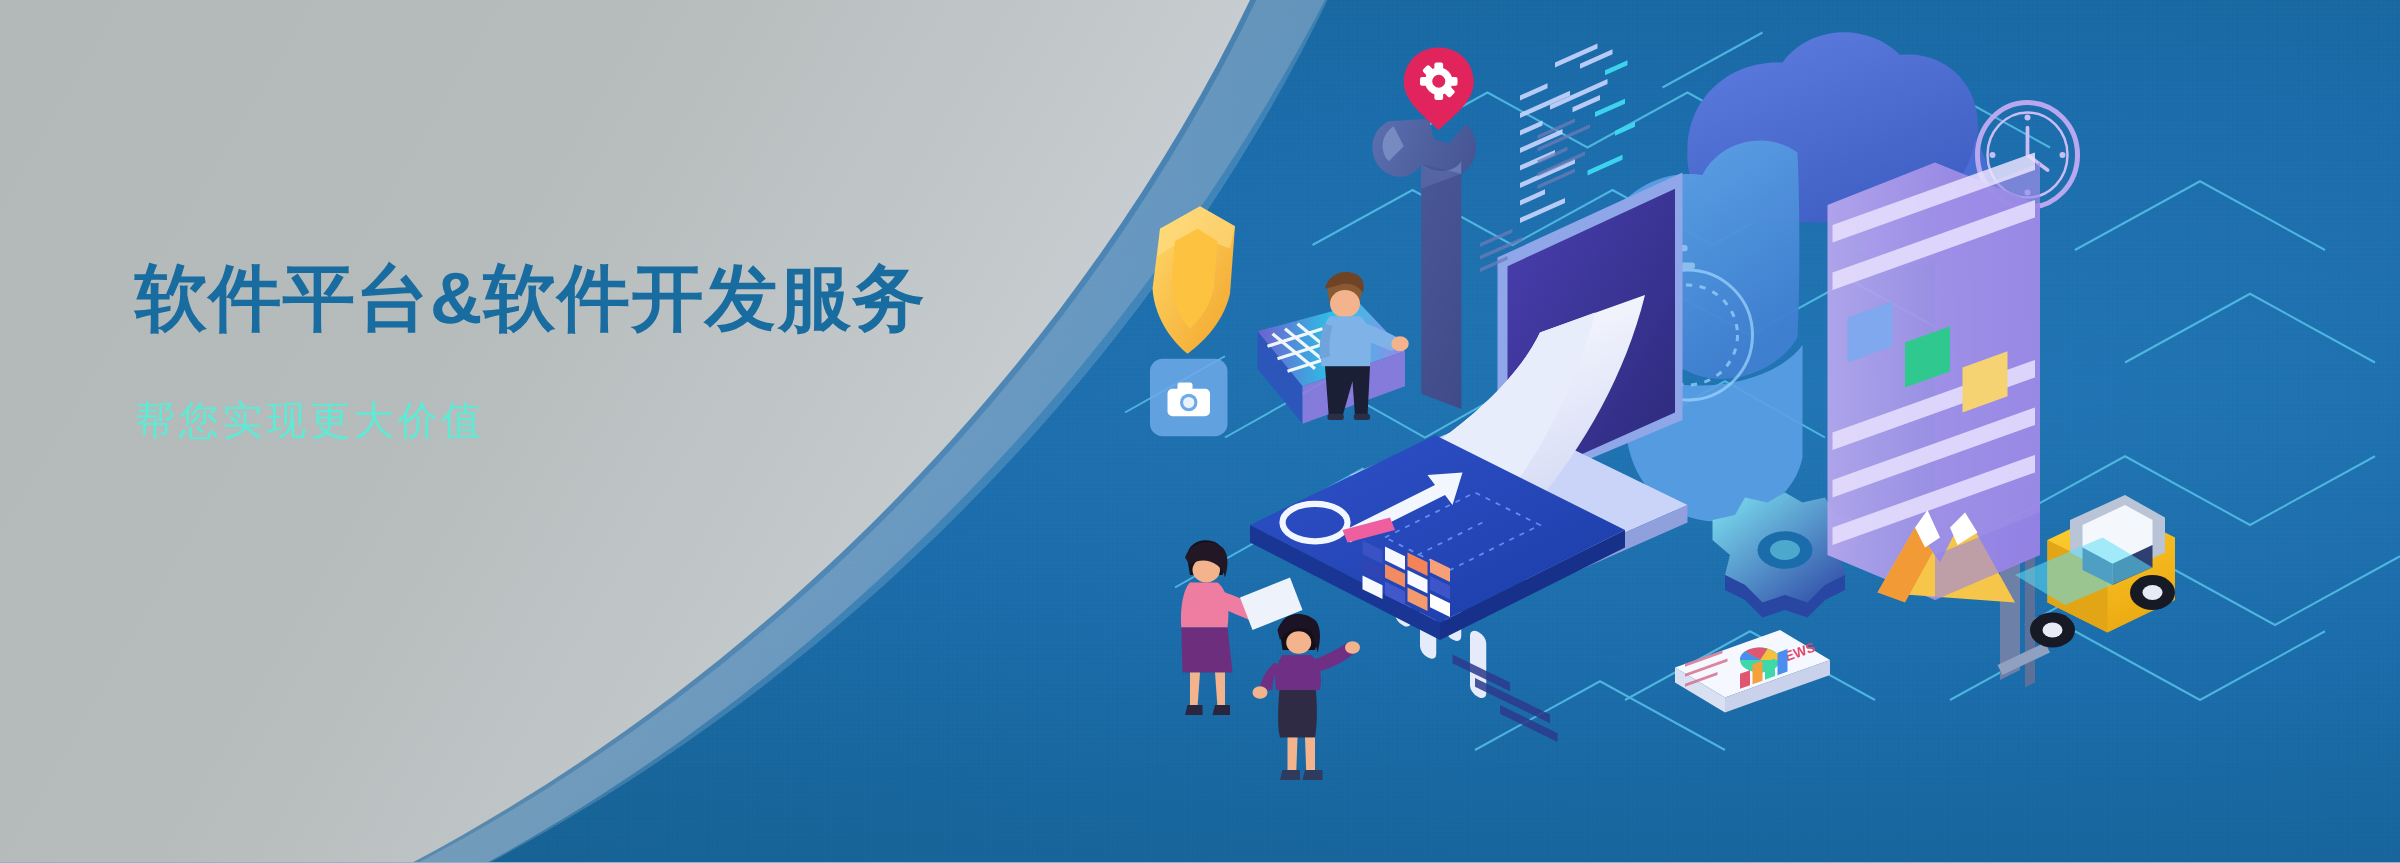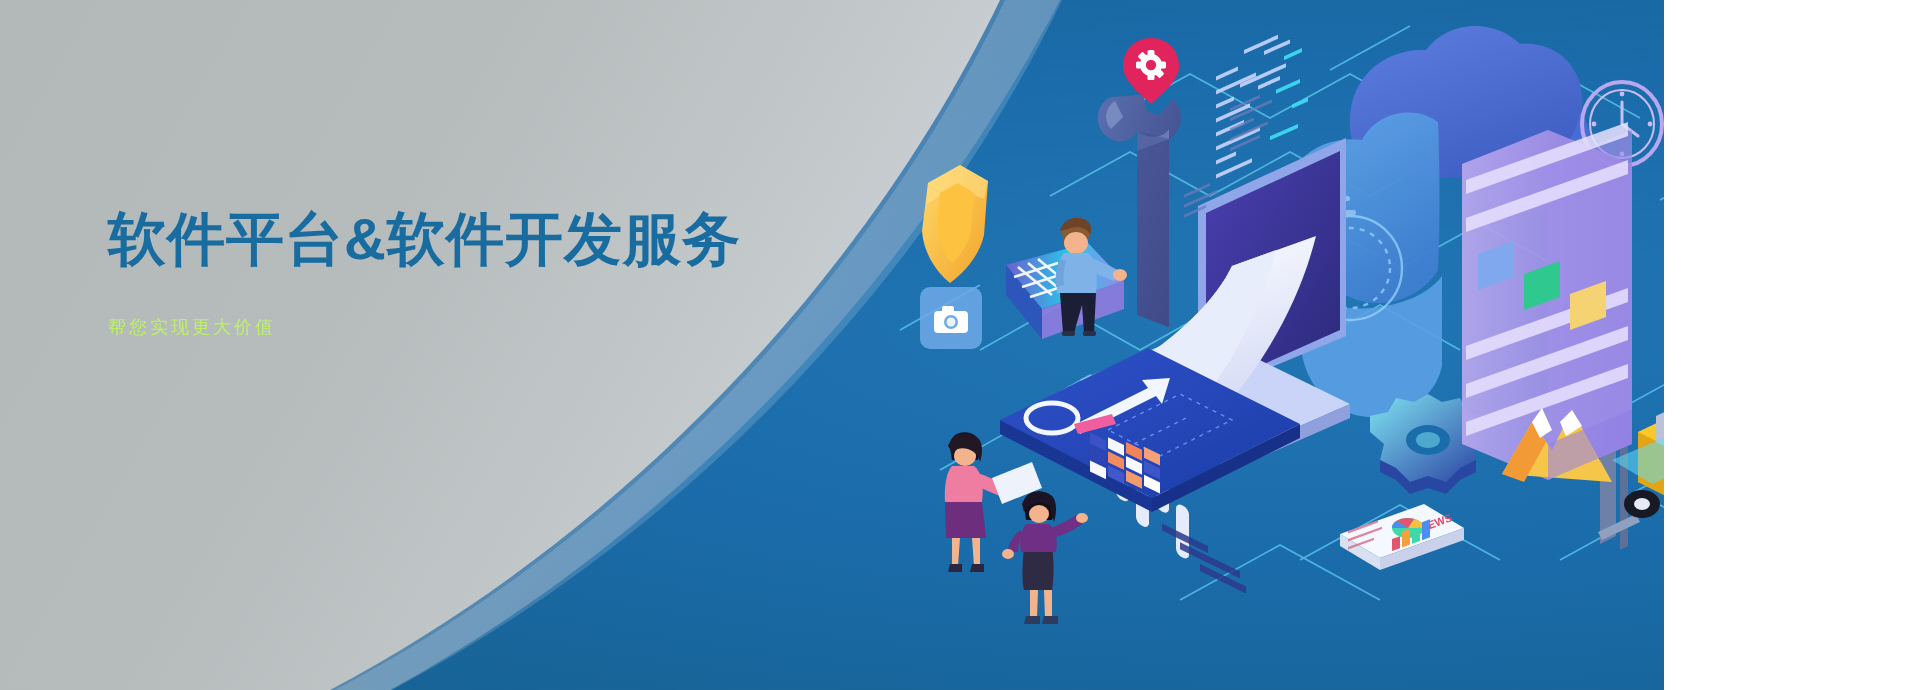--- a/index.html
+++ b/index.html
@@ -1,21 +1,21 @@
 <!DOCTYPE html>
 <html><head>
 <meta charset="utf-8">
 <title>Banner</title>
 <style>
   html,body{margin:0;padding:0;background:#fff;}
   body{font-family:"Liberation Sans","DejaVu Sans",sans-serif;}
 
   #banner{
     position:relative;
-    width:1664px;
+    width:1920px;
     height:690px;
     overflow:hidden;
     background:#1a6cab;
   }
 
   
   .bg-blue{
     position:absolute; inset:0;
     background:
       radial-gradient(ellipse at 78% 45%, #2176b5 0%, #1a6cab 45%, #15608f 100%);
@@ -42,22 +42,22 @@
     font-size:58px;
     line-height:1.15;
     font-weight:700;
     color:#186c9f;
     letter-spacing:1px;
     white-space:nowrap;
     margin:0;
   }
   .subline{
     margin:42px 0 0 0;
-    font-size:18px;
-    color:#bef264;
+    font-size:32px;
+    color:#5eead4;
     letter-spacing:3px;
     font-weight:400;
   }
 
   
   .illus{position:absolute; left:880px; top:0; width:1040px; height:690px; z-index:30;}
 </style>
 </head>
 <body>
 

